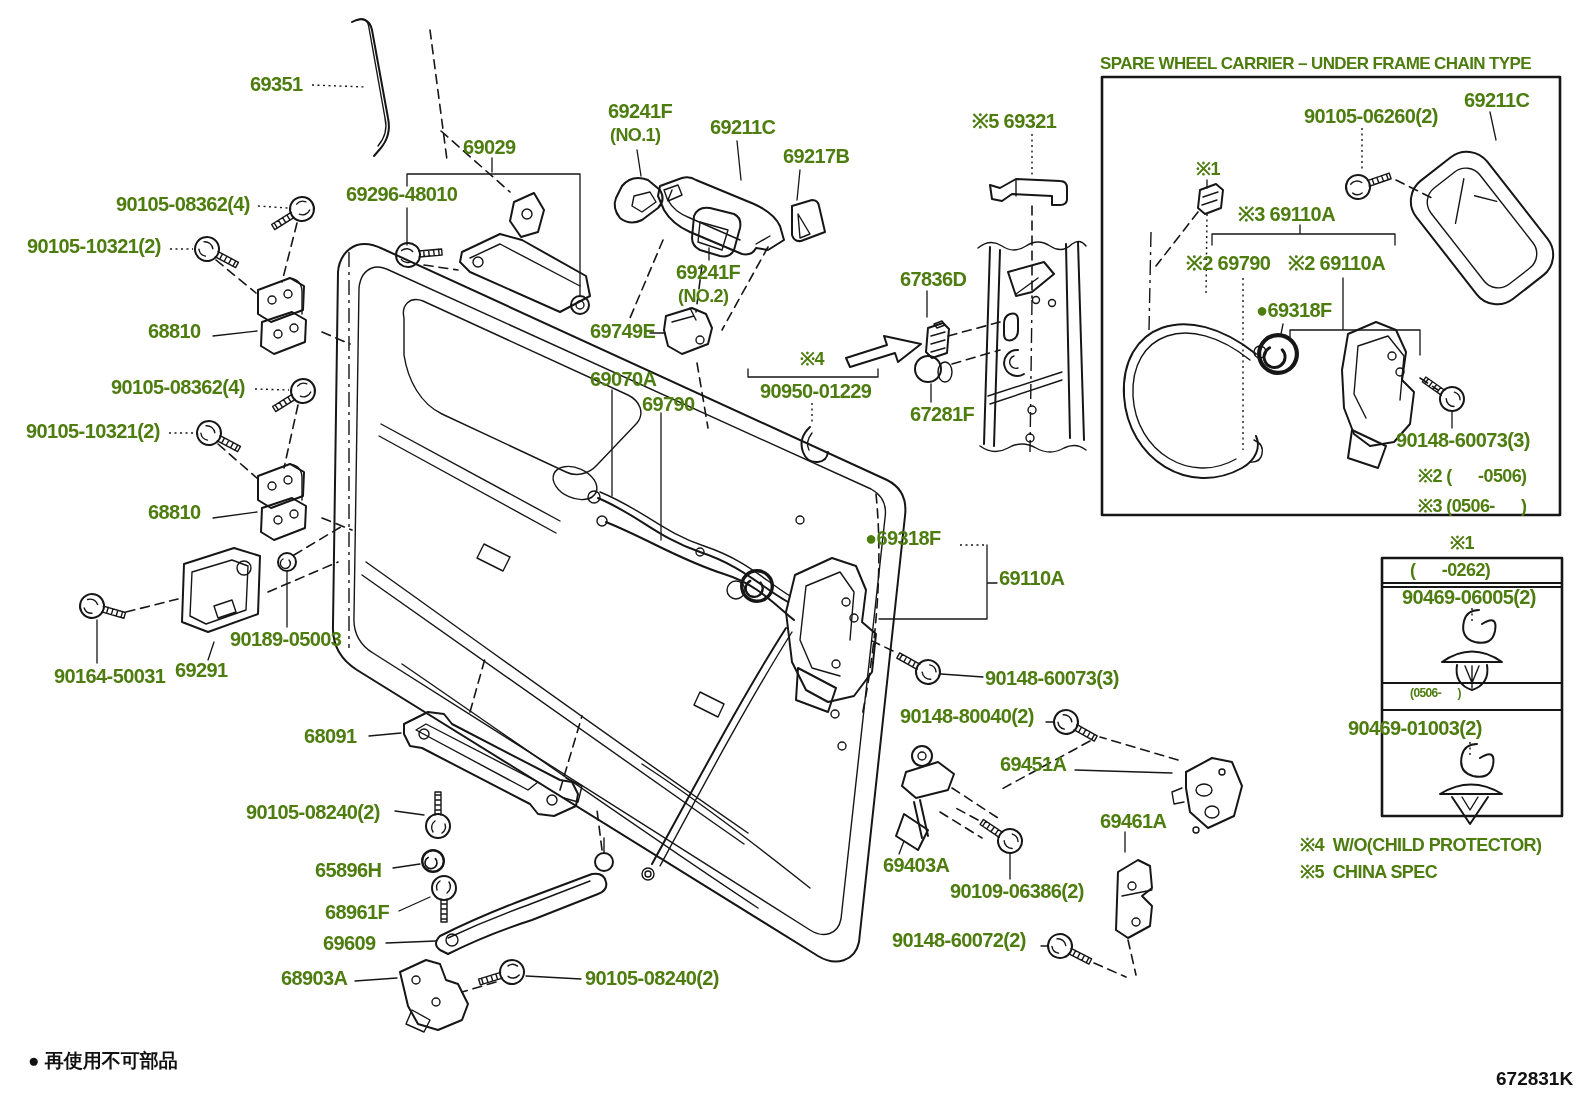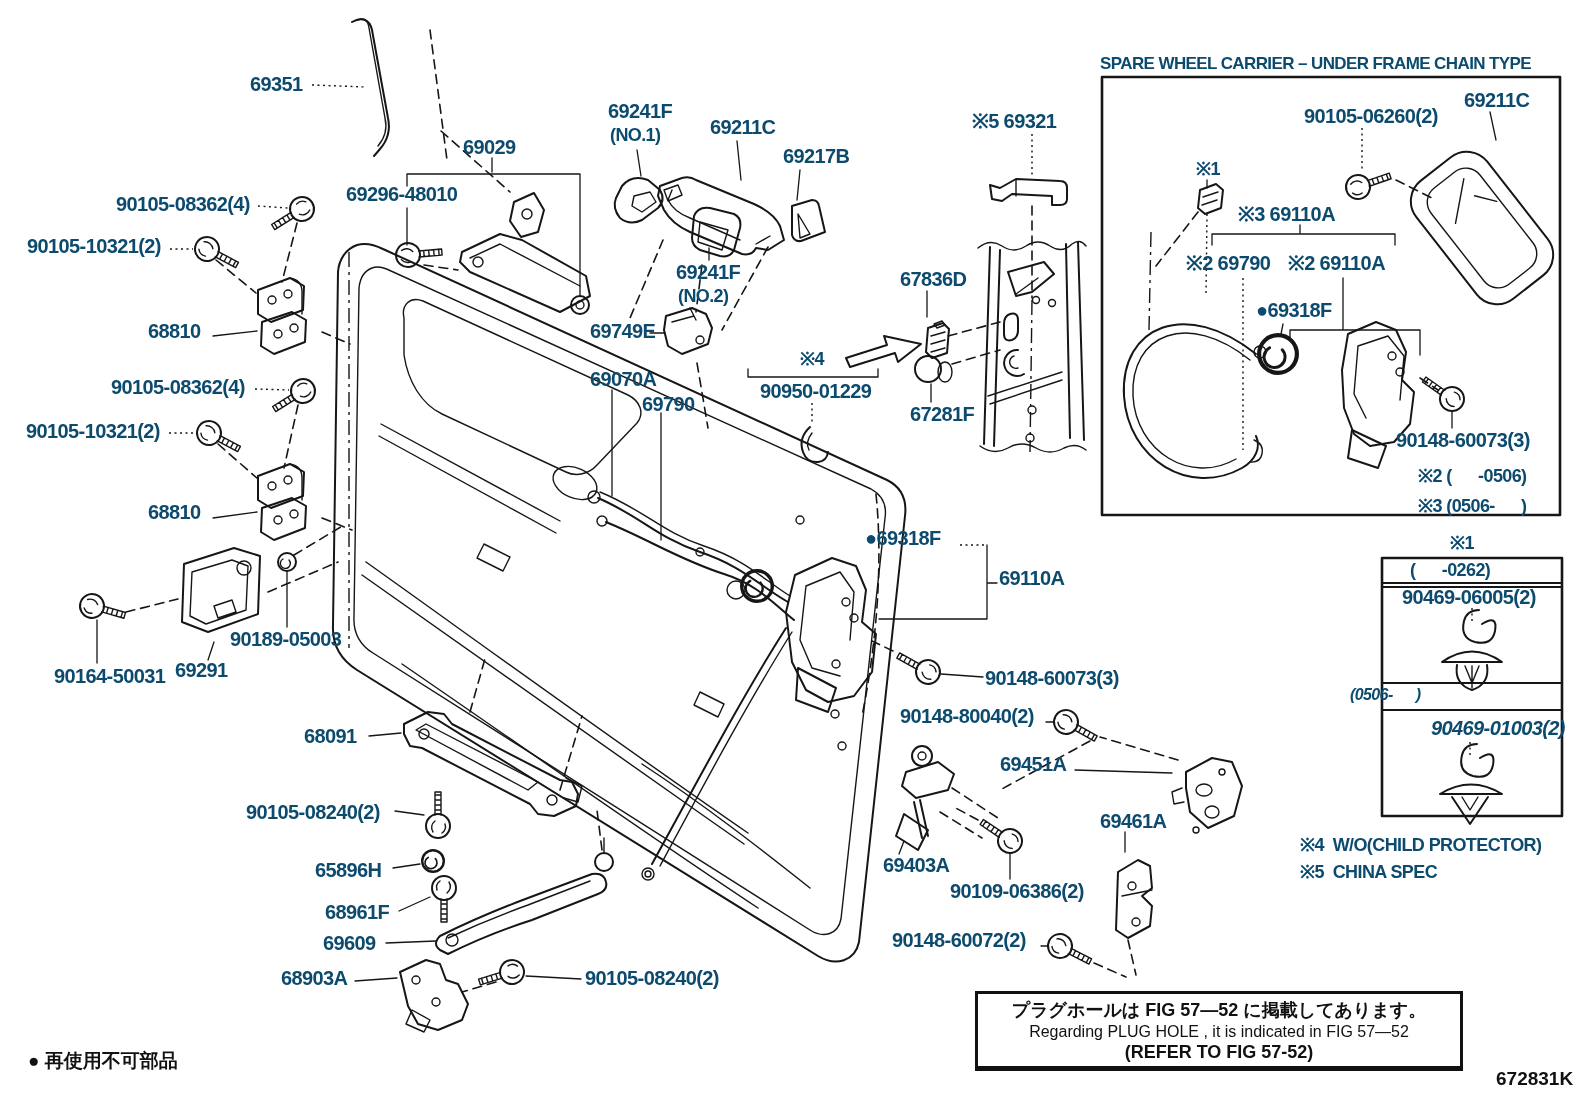--- a/index.html
+++ b/index.html
@@ -7,21 +7,21 @@
          font-family:"Liberation Sans",sans-serif;color:#111;}
   #art{position:absolute;left:0;top:0;}
   .o{fill:none;stroke:#161616;stroke-width:2;stroke-linejoin:round;stroke-linecap:round;}
   .t{stroke-width:1.4;}
   .ld{stroke-width:1.3;}
   .dash{fill:none;stroke:#161616;stroke-width:1.6;stroke-dasharray:9 6;stroke-linecap:round;}
   .dot{fill:none;stroke:#161616;stroke-width:1.4;stroke-dasharray:2 3.5;}
   .dd{fill:none;stroke:#161616;stroke-width:1.4;stroke-dasharray:15 5 3 5;}
   #label-layer{position:absolute;left:0;top:0;width:100%;height:100%;}
   .lbl{position:absolute;font-weight:bold;font-size:20px;line-height:1.05;
-       letter-spacing:-0.6px;white-space:pre;color:#0c4a6e;}
+       letter-spacing:-0.6px;white-space:pre;color:#4d7c0f;}
   .note-box{position:absolute;left:975px;top:991px;width:482px;height:72px;
        border:3px solid #111;border-bottom:5px solid #111;display:flex;flex-direction:column;
        align-items:center;justify-content:center;text-align:center;gap:1px;background:#fff;}
   .nb-jp{font-size:18px;font-weight:bold;}
   .nb-en{font-size:16px;}
   .nb-ref{font-size:18px;font-weight:bold;}
   .legend{position:absolute;left:28px;top:991px;font-size:19px;font-weight:bold;line-height:28px;white-space:pre;}
   .fig-code{position:absolute;left:1496px;top:1068px;font-size:19px;font-weight:bold;letter-spacing:0;}
 </style>
 </head>
@@ -365,31 +365,26 @@
       <span class="lbl" style="left: 1238px; top: 204px;">※3 69110A</span>
       <span class="lbl" style="left: 1186px; top: 253px;">※2 69790</span>
       <span class="lbl" style="left: 1288px; top: 253px;">※2 69110A</span>
       <span class="lbl" style="left: 1256px; top: 300px;">●69318F</span>
       <span class="lbl" style="left: 1396px; top: 430px;">90148-60073(3)</span>
       <span class="lbl" style="left: 1418px; top: 467px; font-size: 18px;">※2 (      -0506)</span>
       <span class="lbl" style="left: 1418px; top: 491px; font-size: 18px; margin-top: 6px;">※3 (0506-      )</span>
       <span class="lbl" style="left: 1450px; top: 534px; font-size: 18px;">※1</span>
       <span class="lbl" style="left: 1410px; top: 561px; font-size: 18px;">(      -0262)</span>
       <span class="lbl" style="left: 1402px; top: 587px;">90469-06005(2)</span>
-      <span class="lbl" style="left: 1350px; top: 687px; font-size: 16px; font-style: italic;">(0506-      )</span>
-      <span class="lbl" style="left: 1431px; top: 718px; font-style: italic;">90469-01003(2)</span>
+      <span class="lbl" style="left: 1410px; top: 687px; font-size: 12px;">(0506-      )</span>
+      <span class="lbl" style="left: 1348px; top: 718px;">90469-01003(2)</span>
       <span class="lbl" style="left: 1300px; top: 836px; font-size: 18px;">※4  W/O(CHILD PROTECTOR)</span>
       <span class="lbl" style="left: 1300px; top: 863px; font-size: 18px;">※5  CHINA SPEC</span>
     </div>
 
-<div class="note-box">
-  <div class="nb-jp">プラグホールは FIG 57—52 に掲載してあります。</div>
-  <div class="nb-en">Regarding PLUG HOLE , it is indicated in FIG 57—52</div>
-  <div class="nb-ref">(REFER TO FIG 57-52)</div>
-</div>
 
 <div class="legend">
   <div>● 再使用不可部品</div>
   
 </div>
 
 <div class="fig-code">672831K</div>
 
 </div>
 

